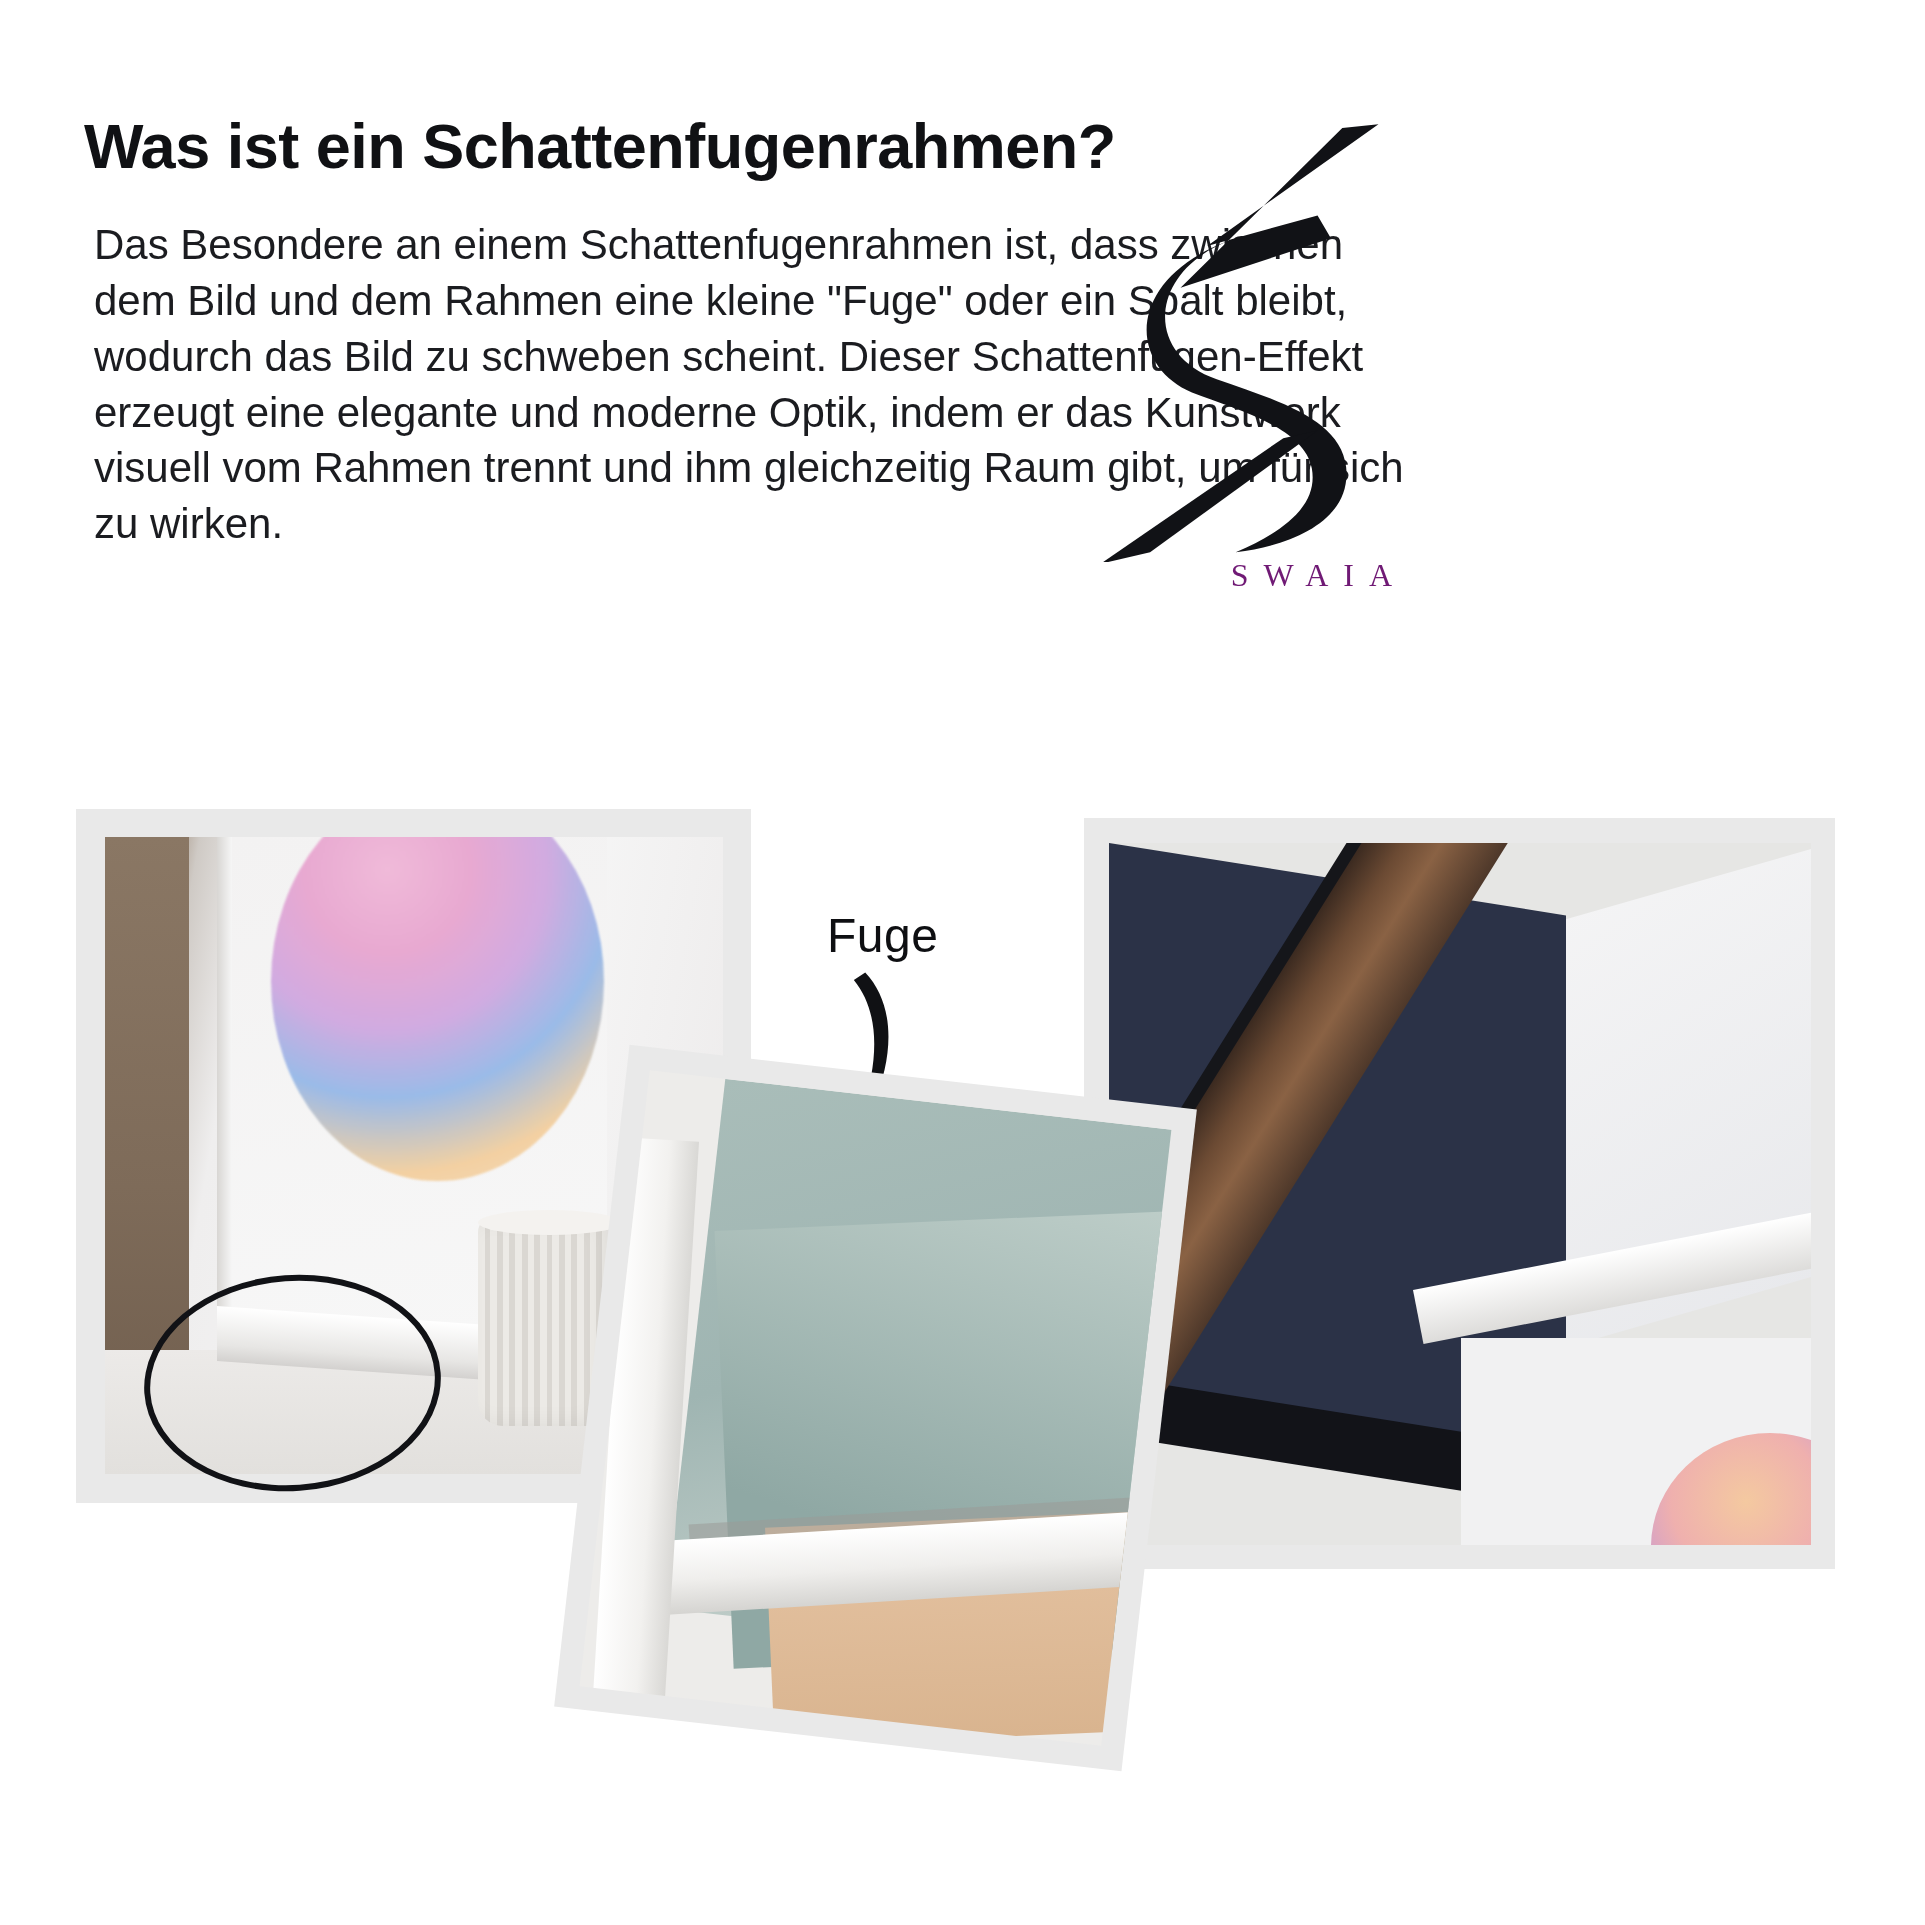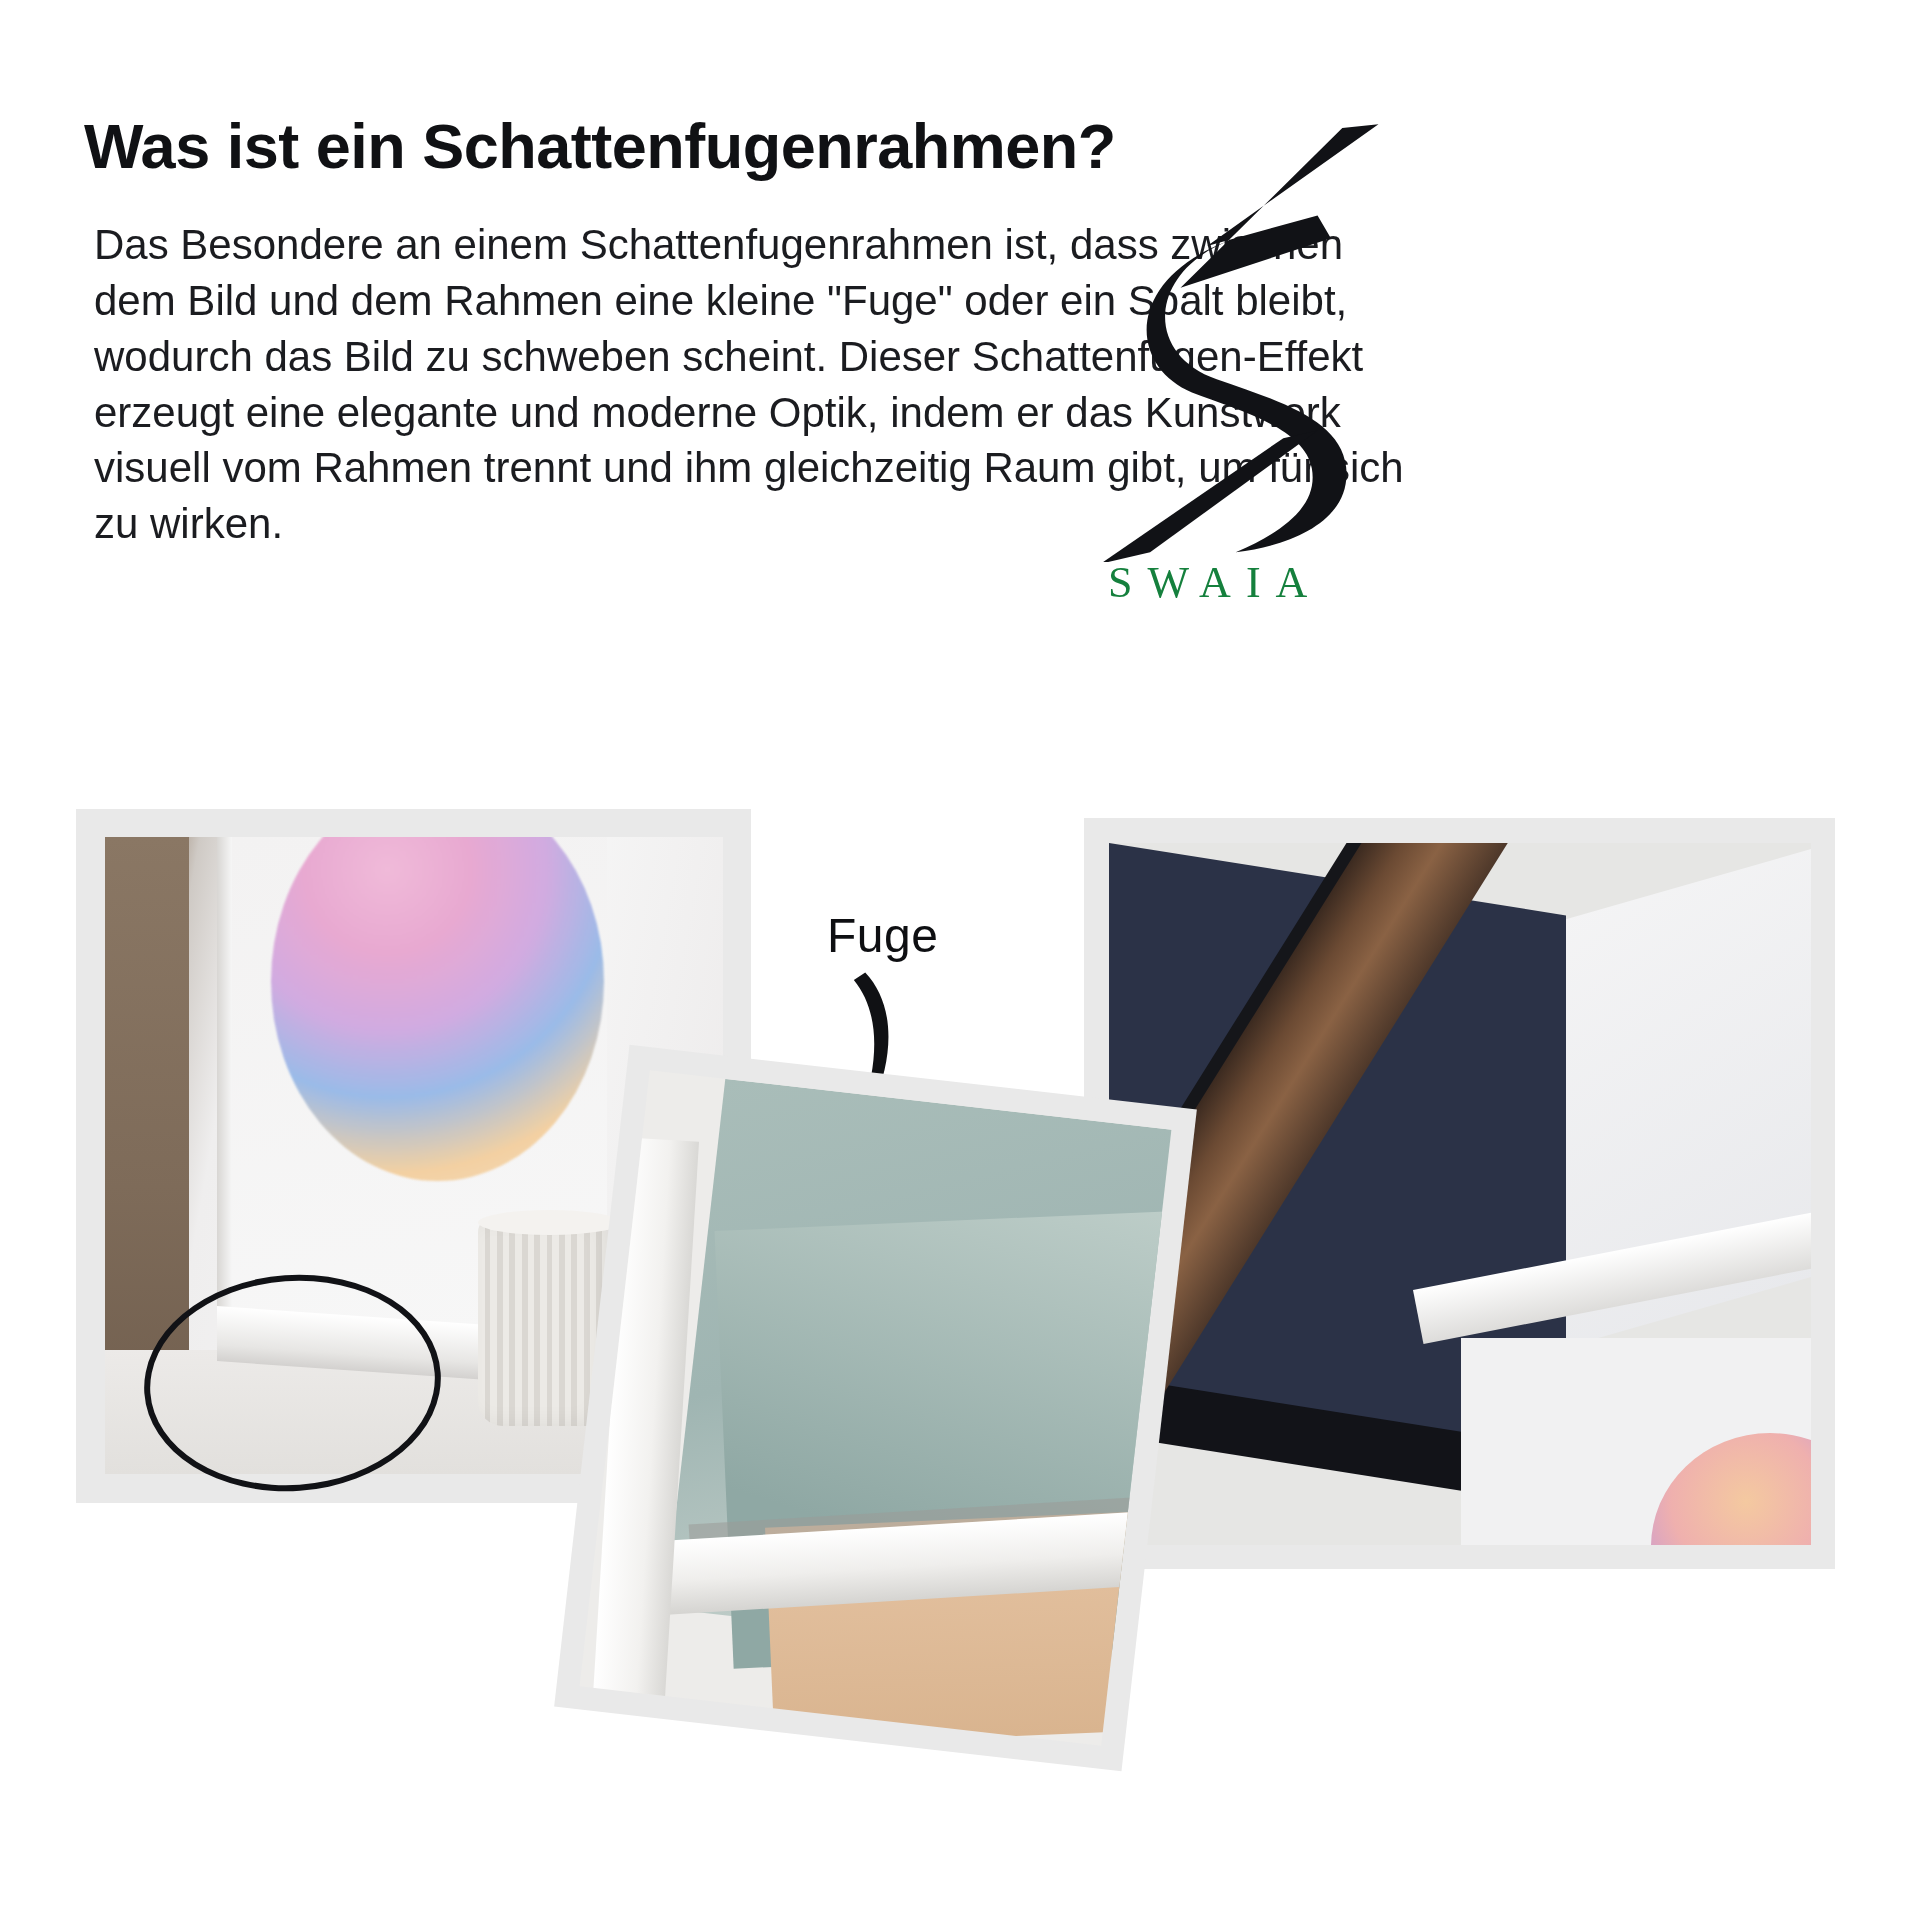--- a/index.html
+++ b/index.html
@@ -60,25 +60,25 @@
     left: 0;
     top: 0;
     width: 314px;
     height: 438px;
   }
   .logo-word {
     position: absolute;
     left: 0;
     top: 433px;
     width: 314px;
-    text-align: left;
-    font-size: 44px;
+    text-align: right;
+    font-size: 32px;
     letter-spacing: 15px;
     font-family: "Liberation Serif", serif;
-    color: #15803d;
+    color: #701a75;
     text-indent: 15px;
   }
 
   
   .collage {
     position: absolute;
     left: 0;
     top: 780px;
     width: 1926px;
     height: 1146px;

